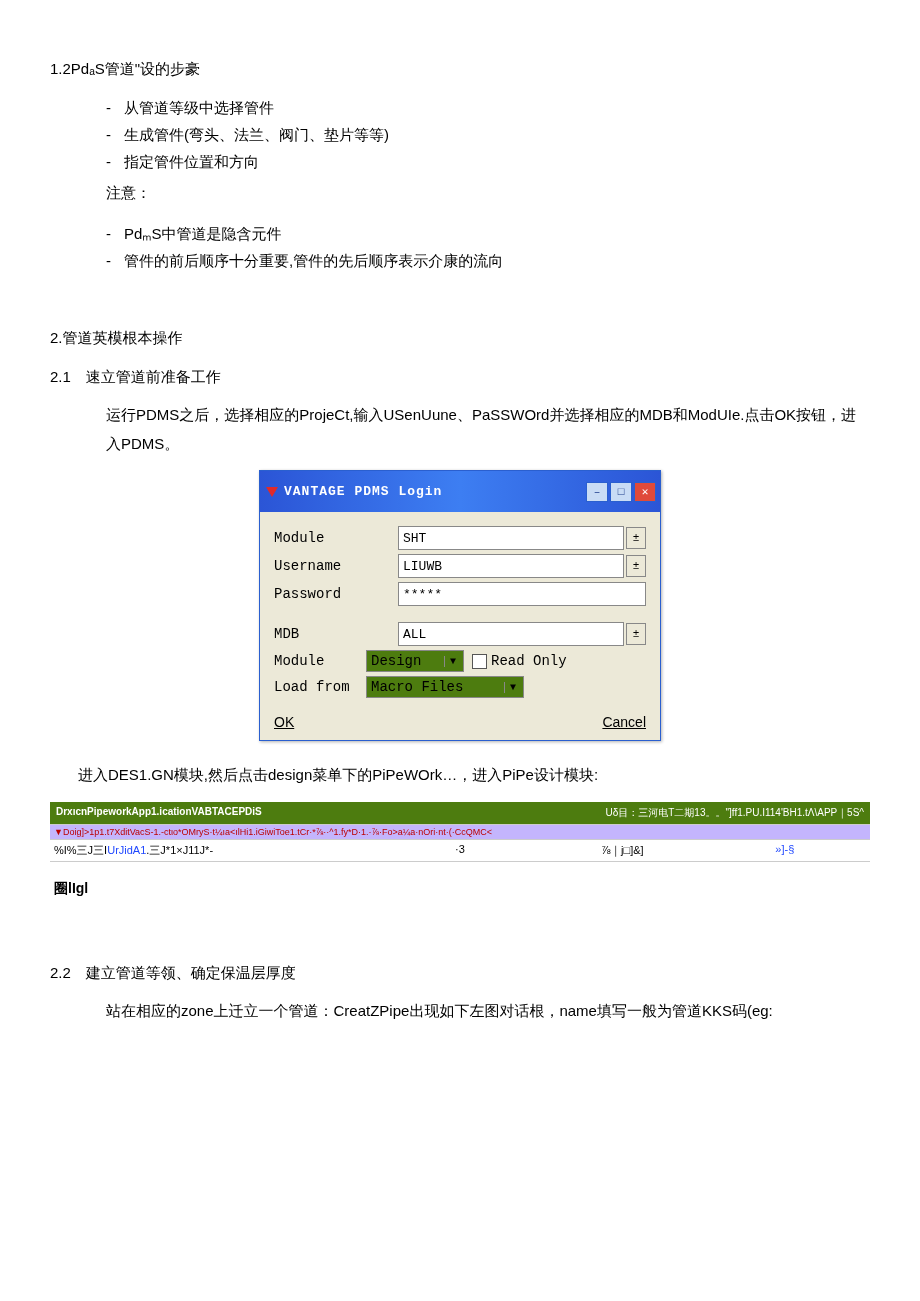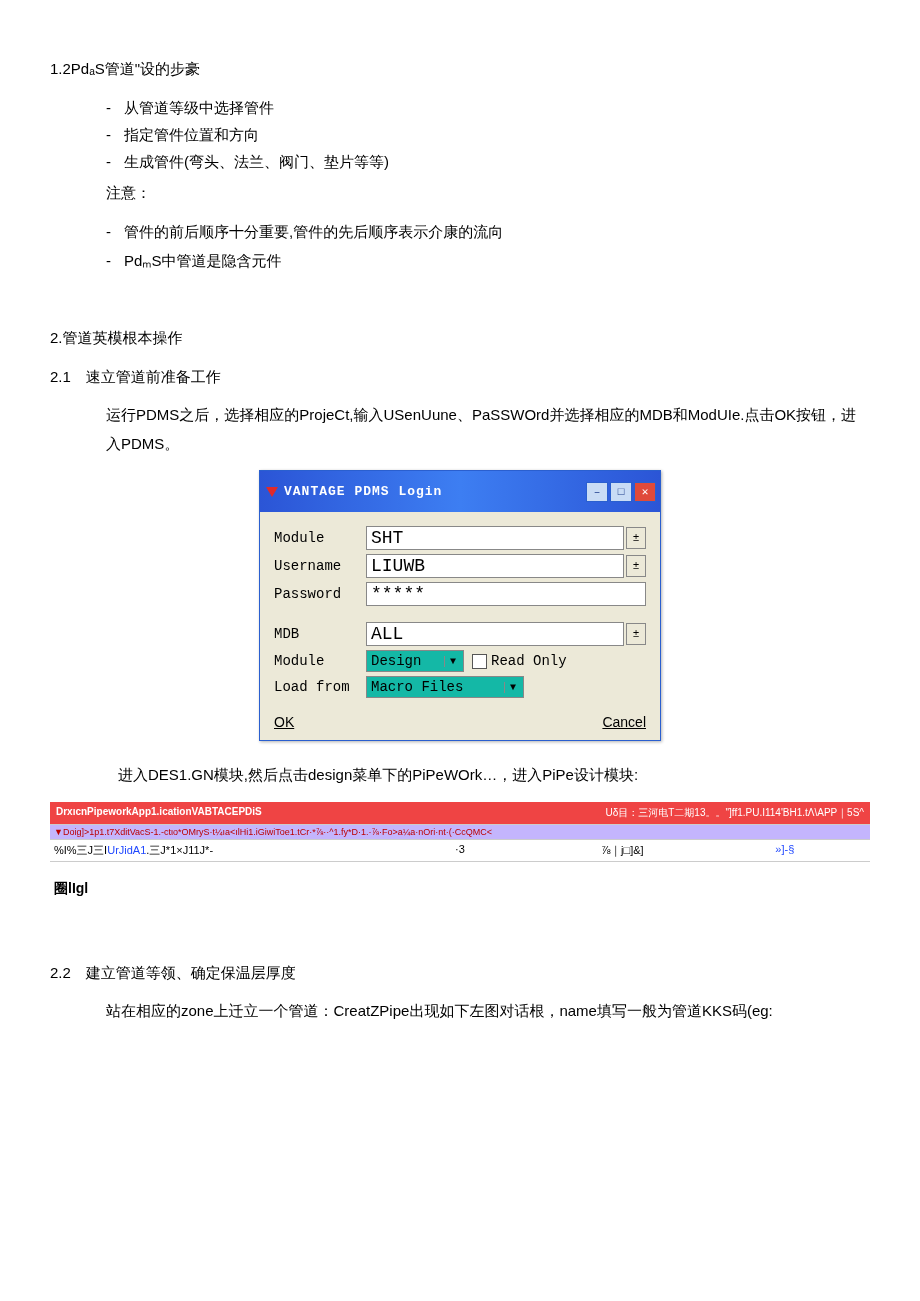--- a/index.html
+++ b/index.html
@@ -52,49 +52,49 @@
     display: flex; align-items: center; justify-content: center;
     font-size: 11px; color: #1a3a8a;
   }
   .winbtn.close { background: #e04a3a; color: #fff; font-weight: bold; }
   .dlg-body { padding: 10px 14px 6px 14px; }
   .dlg-row { display: flex; align-items: center; margin: 4px 0; }
   .dlg-label { width: 92px; }
   .dlg-input {
     flex: 1; height: 20px; background: #fff;
     border: 1px solid #888; padding: 1px 4px;
-    font-family: "Courier New", monospace; font-size: 18px;
-    display: flex; align-items: center;
+    font-family: "Courier New", monospace; font-size: 13px;
+    display: flex; align-items: center; margin-left: 32px;
   }
   .dropbtn {
     width: 18px; height: 20px; border: 1px solid #888;
     background: #ece9d8; margin-left: 2px;
     display: flex; align-items: center; justify-content: center;
     font-size: 11px;
   }
   .combo {
-    height: 20px; background: #14b8a6; border: 1px solid #888;
+    height: 20px; background: #4d7c0f; border: 1px solid #888;
     display: flex; align-items: center; padding: 0 2px 0 4px;
     font-family: "Courier New", monospace; font-size: 14px;
   }
   .combo .ctext { flex: 1; }
   .combo .carrow { width: 16px; text-align: center; font-size: 10px; border-left: 1px solid #888; }
   .checkbox { width: 13px; height: 13px; border: 1px solid #555; background: #fff; margin: 0 4px 0 8px; }
   .dlg-btns {
     display: flex; justify-content: space-between;
     padding: 6px 14px 10px 14px;
     font-family: Liberation Sans, sans-serif;
   }
   .dlg-btn { text-decoration: underline; cursor: pointer; }
   .spacer { height: 8px; }
 
   
   .appbar-wrap { margin-top: 12px; font-size: 10px; font-family: Arial, sans-serif; }
   .appbar {
-    background: #ef4444; color: #fff;
+    background: #4d7c0f; color: #fff;
     padding: 4px 6px; display: flex;
   }
   .appbar .left { flex: 1; font-weight: bold; }
   .appbar .right { }
   .menubar {
     background: #c4b5fd; border-top: 1px solid #ccc; border-bottom: 1px solid #ccc;
     padding: 2px 4px; font-size: 9px; color: #000;
   }
   .menubar .red { color: #b00; }
   .toolbar {
@@ -108,29 +108,29 @@
   .statusbar { background: #fff; padding: 18px 4px; font-size: 14px; font-weight: bold; }
   .link { color: #1f47ff; }
 </style>
 </head>
 <body>
 
 <div class="section-title">1.2PdₐS管道"设的步豪</div>
 
 <div class="bullet-list">
   <div class="bullet-row"><span class="bullet-dash">-</span><span>从管道等级中选择管件</span></div>
+  <div class="bullet-row"><span class="bullet-dash">-</span><span>生成管件(弯头、法兰、阀门、垫片等等)</span></div>
   <div class="bullet-row"><span class="bullet-dash">-</span><span>指定管件位置和方向</span></div>
-  <div class="bullet-row"><span class="bullet-dash">-</span><span>生成管件(弯头、法兰、阀门、垫片等等)</span></div>
 </div>
 
 <div class="note">注意：</div>
 
 <div class="bullet-list">
+  <div class="bullet-row"><span class="bullet-dash">-</span><span>PdₘS中管道是隐含元件</span></div>
   <div class="bullet-row"><span class="bullet-dash">-</span><span>管件的前后顺序十分重要,管件的先后顺序表示介康的流向</span></div>
-  <div class="bullet-row"><span class="bullet-dash">-</span><span>PdₘS中管道是隐含元件</span></div>
 </div>
 
 <div style="height:30px"></div>
 
 <div class="section-title">2.管道英模根本操作</div>
 <div class="section-title">2.1　速立管道前准备工作</div>
 <div class="para">运行PDMS之后，选择相应的ProjeCt,输入USenUune、PaSSWOrd并选择相应的MDB和ModUIe.点击OK按钮，进入PDMS。</div>
 
 <div class="dialog">
   <div class="titlebar">
@@ -179,21 +179,21 @@
         <span class="carrow">▼</span>
       </div>
     </div>
   </div>
   <div class="dlg-btns">
     <span class="dlg-btn">OK</span>
     <span class="dlg-btn">Cancel</span>
   </div>
 </div>
 
-<div class="para" style="margin-left:68px">进入DES1.GN模块,然后点击design菜单下的PiPeWOrk…，进入PiPe设计模块:</div>
+<div class="para" style="margin-left:28px">进入DES1.GN模块,然后点击design菜单下的PiPeWOrk…，进入PiPe设计模块:</div>
 
 <div class="appbar-wrap">
   <div class="appbar">
     <div class="left">DrxıcnPipeworkApp1.icationVABTACEPDiS</div>
     <div class="right">Uδ目：三河电T二期13。。"]ff1.PU.I114'BH1.tΛ\APP｜5S^</div>
   </div>
   <div class="menubar">
     <span class="red">▼Doig]&gt;1p1.t7XditVacS-1.-ctιo*OMryS·t¼ıa&lt;ılHi1.iGiwiToe1.tCr·*⅞··^1.fy*D·1.·⅞·Fo&gt;a¼a·nOri·nt·(·CcQMC&lt;</span>
   </div>
   <div class="toolbar">

